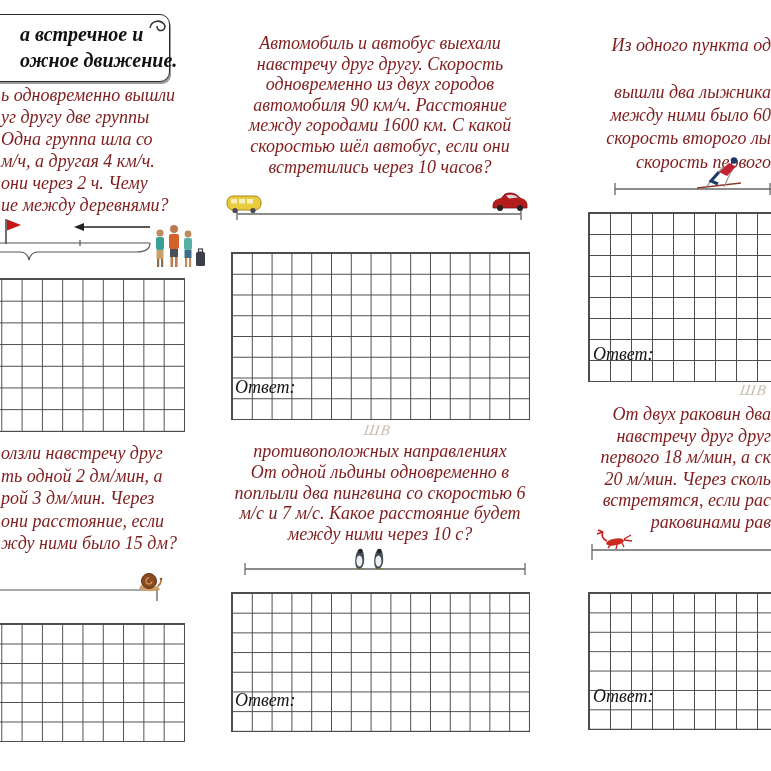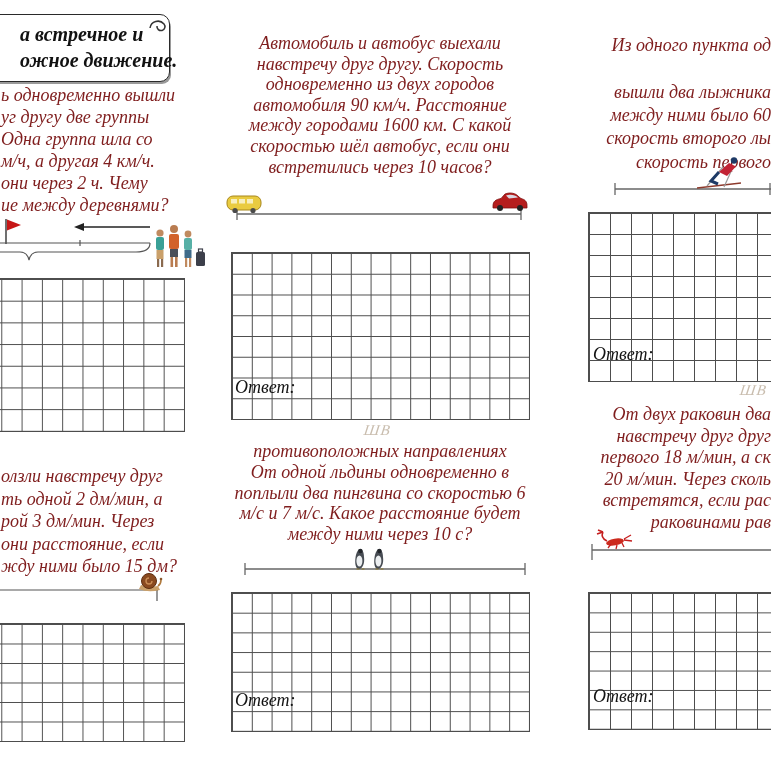--- a/index.html
+++ b/index.html
@@ -74,21 +74,21 @@
       <rect x="33.5" y="26" width="7" height="8" fill="#3f6b8a"></rect>
       <rect x="34" y="34" width="2.2" height="9" fill="#c08a5f"></rect>
         <rect x="38" y="34" width="2.2" height="9" fill="#c08a5f"></rect>
       <rect x="45" y="28" width="9" height="14" rx="1.5" fill="#3c3f4a"></rect>
       <rect x="47.5" y="25" width="4" height="3" fill="none" stroke="#3c3f4a" stroke-width="1.2"></rect>
     </g>
   </svg>
 
   <div class="grid" style="left:-20px;top:278px;width:203px;height:152px;background-size:20.3px 21.7px;"></div>
 
-  <div class="prob" style="left:1px;top:465px;width:220px;line-height:22.5px;">
+  <div class="prob" style="left:1px;top:442px;width:220px;line-height:22.5px;">
     <div class="tl">олзли навстречу друг</div>
     <div class="tl">ть одной 2 дм/мин, а</div>
     <div class="tl">рой 3 дм/мин. Через</div>
     <div class="tl">они расстояние, если</div>
     <div class="tl">жду ними было 15 дм?</div>
   </div>
 
   <svg class="abs" style="left:0;top:570px;" width="175" height="34">
     <line x1="0" y1="20" x2="158" y2="20" stroke="#555" stroke-width="1.2"></line>
     <line x1="157" y1="20" x2="157" y2="31" stroke="#555" stroke-width="1.2"></line>

